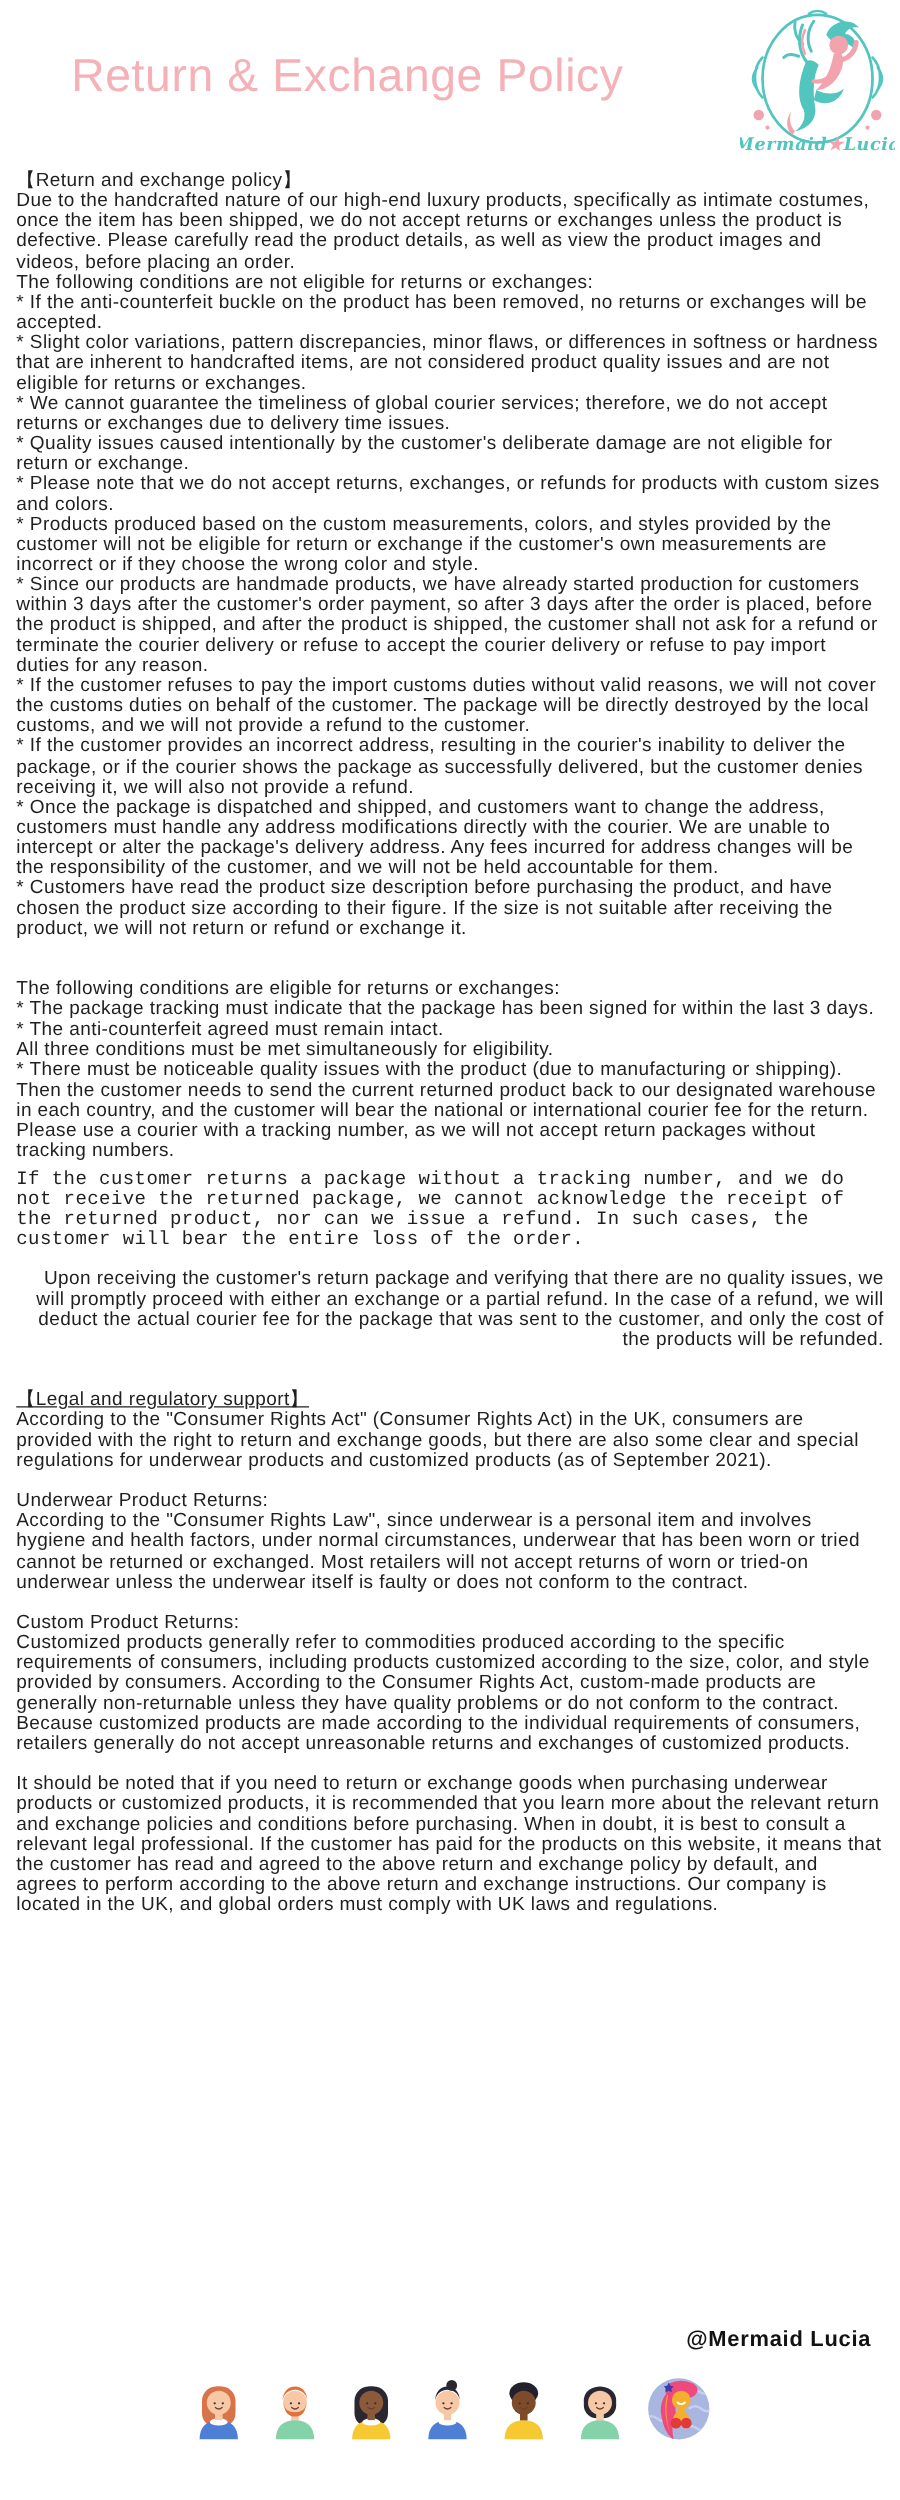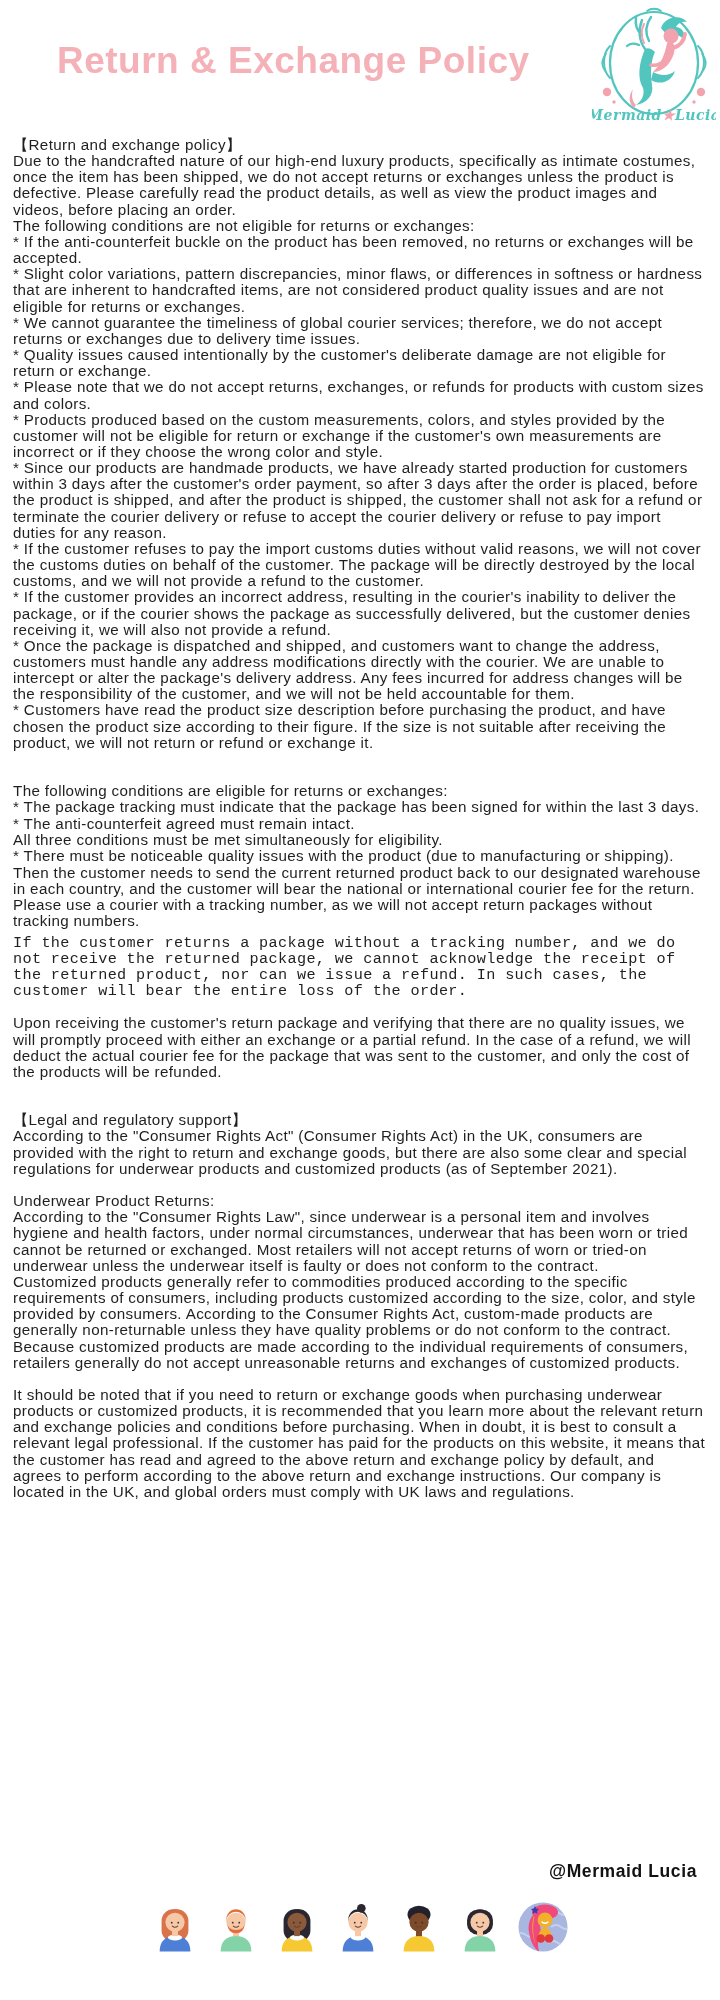--- a/index.html
+++ b/index.html
@@ -2,21 +2,21 @@
 <html style="--title-pink: #f4b2b8; --teal: #52c5bf; --pink: #f2a3ae; --text: #1f1f1f;"><head>
 <meta charset="utf-8">
 <style>
   html,body{margin:0;padding:0;background:#fff;}
   .page{
     position:relative;width:720px;height:2000px;background:#fff;overflow:hidden;
     font-family:"Liberation Sans","DejaVu Sans",sans-serif;
   }
   .title{
     position:absolute;left:57px;top:40px;margin:0;
-    font-size:37px;font-weight:bold;letter-spacing:0.5px;
+    font-size:37px;font-weight:normal;letter-spacing:0.5px;
     color:var(--title-pink,#f4b2b8);white-space:nowrap;
   }
   .logo{position:absolute;right:4px;top:4px;width:124px;height:128px;}
   .stroke-teal{stroke:var(--teal,#52c5bf);fill:none;}
   .fill-teal{fill:var(--teal,#52c5bf);}
   .fill-pink{fill:var(--pink,#f2a3ae);}
   .stroke-pink{stroke:var(--pink,#f2a3ae);fill:none;}
   .logo-text{
     font-family:"DejaVu Serif","Liberation Serif",serif;
     font-style:italic;font-weight:bold;
@@ -85,25 +85,26 @@
       <div class="pline">* If the customer provides an incorrect address, resulting in the courier's inability to deliver the package, or if the courier shows the package as successfully delivered, but the customer denies receiving it, we will also not provide a refund.</div>
       <div class="pline">* Once the package is dispatched and shipped, and customers want to change the address, customers must handle any address modifications directly with the courier. We are unable to intercept or alter the package's delivery address. Any fees incurred for address changes will be the responsibility of the customer, and we will not be held accountable for them.</div>
       <div class="pline">* Customers have read the product size description before purchasing the product, and have chosen the product size according to their figure. If the size is not suitable after receiving the product, we will not return or refund or exchange it.</div>
       <div class="pline" style="margin-top: 32.3px;">The following conditions are eligible for returns or exchanges:</div>
       <div class="pline">* The package tracking must indicate that the package has been signed for within the last 3 days.</div>
       <div class="pline">* The anti-counterfeit agreed must remain intact.</div>
       <div class="pline">All three conditions must be met simultaneously for eligibility.</div>
       <div class="pline">* There must be noticeable quality issues with the product (due to manufacturing or shipping).</div>
       <div class="pline" style="margin-top: 1px;">Then the customer needs to send the current returned product back to our designated warehouse in each country, and the customer will bear the national or international courier fee for the return. Please use a courier with a tracking number, as we will not accept return packages without tracking numbers.</div>
       <div class="pline" style="margin-top: 5px; font-family: Liberation Mono, monospace;">If the customer returns a package without a tracking number, and we do not receive the returned package, we cannot acknowledge the receipt of the returned product, nor can we issue a refund. In such cases, the customer will bear the entire loss of the order.</div>
-      <div class="pline" style="margin-top: 16.15px;">Upon receiving the customer's return package and verifying that there are no quality issues, we will promptly proceed with either an exchange or a partial refund. In the case of a refund, we will deduct the actual courier fee for the package that was sent to the customer, and only the cost of the products will be refunded.</div>
-      <div class="pline" style="margin-top: 32.3px;">【Legal and regulatory support】</div>
+      <div class="pline" style="margin-top: 16.15px; text-align: right;">Upon receiving the customer's return package and verifying that there are no quality issues, we will promptly proceed with either an exchange or a partial refund. In the case of a refund, we will deduct the actual courier fee for the package that was sent to the customer, and only the cost of the products will be refunded.</div>
+      <div class="pline" style="margin-top: 32.3px; text-decoration: underline;">【Legal and regulatory support】</div>
       <div class="pline">According to the "Consumer Rights Act" (Consumer Rights Act) in the UK, consumers are provided with the right to return and exchange goods, but there are also some clear and special regulations for underwear products and customized products (as of September 2021).</div>
       <div class="pline" style="margin-top: 16.15px;">Underwear Product Returns:</div>
       <div class="pline">According to the "Consumer Rights Law", since underwear is a personal item and involves hygiene and health factors, under normal circumstances, underwear that has been worn or tried cannot be returned or exchanged. Most retailers will not accept returns of worn or tried-on underwear unless the underwear itself is faulty or does not conform to the contract.</div>
+      <div class="pline" style="margin-top: 16.15px;">Custom Product Returns:</div>
       <div class="pline">Customized products generally refer to commodities produced according to the specific requirements of consumers, including products customized according to the size, color, and style provided by consumers. According to the Consumer Rights Act, custom-made products are generally non-returnable unless they have quality problems or do not conform to the contract. Because customized products are made according to the individual requirements of consumers, retailers generally do not accept unreasonable returns and exchanges of customized products.</div>
       <div class="pline" style="margin-top: 16.15px;">It should be noted that if you need to return or exchange goods when purchasing underwear products or customized products, it is recommended that you learn more about the relevant return and exchange policies and conditions before purchasing. When in doubt, it is best to consult a relevant legal professional. If the customer has paid for the products on this website, it means that the customer has read and agreed to the above return and exchange policy by default, and agrees to perform according to the above return and exchange instructions. Our company is located in the UK, and global orders must comply with UK laws and regulations.</div>
     </main>
 
   <div class="signature">@Mermaid Lucia</div>
 
   <div class="avatar-row" id="avatar-row">
       <span class="avatar">
   <svg width="46" height="52" viewBox="0 0 48 52">
     <rect x="10" y="7.5" width="28" height="34" rx="12" fill="#d9734a"></rect>

